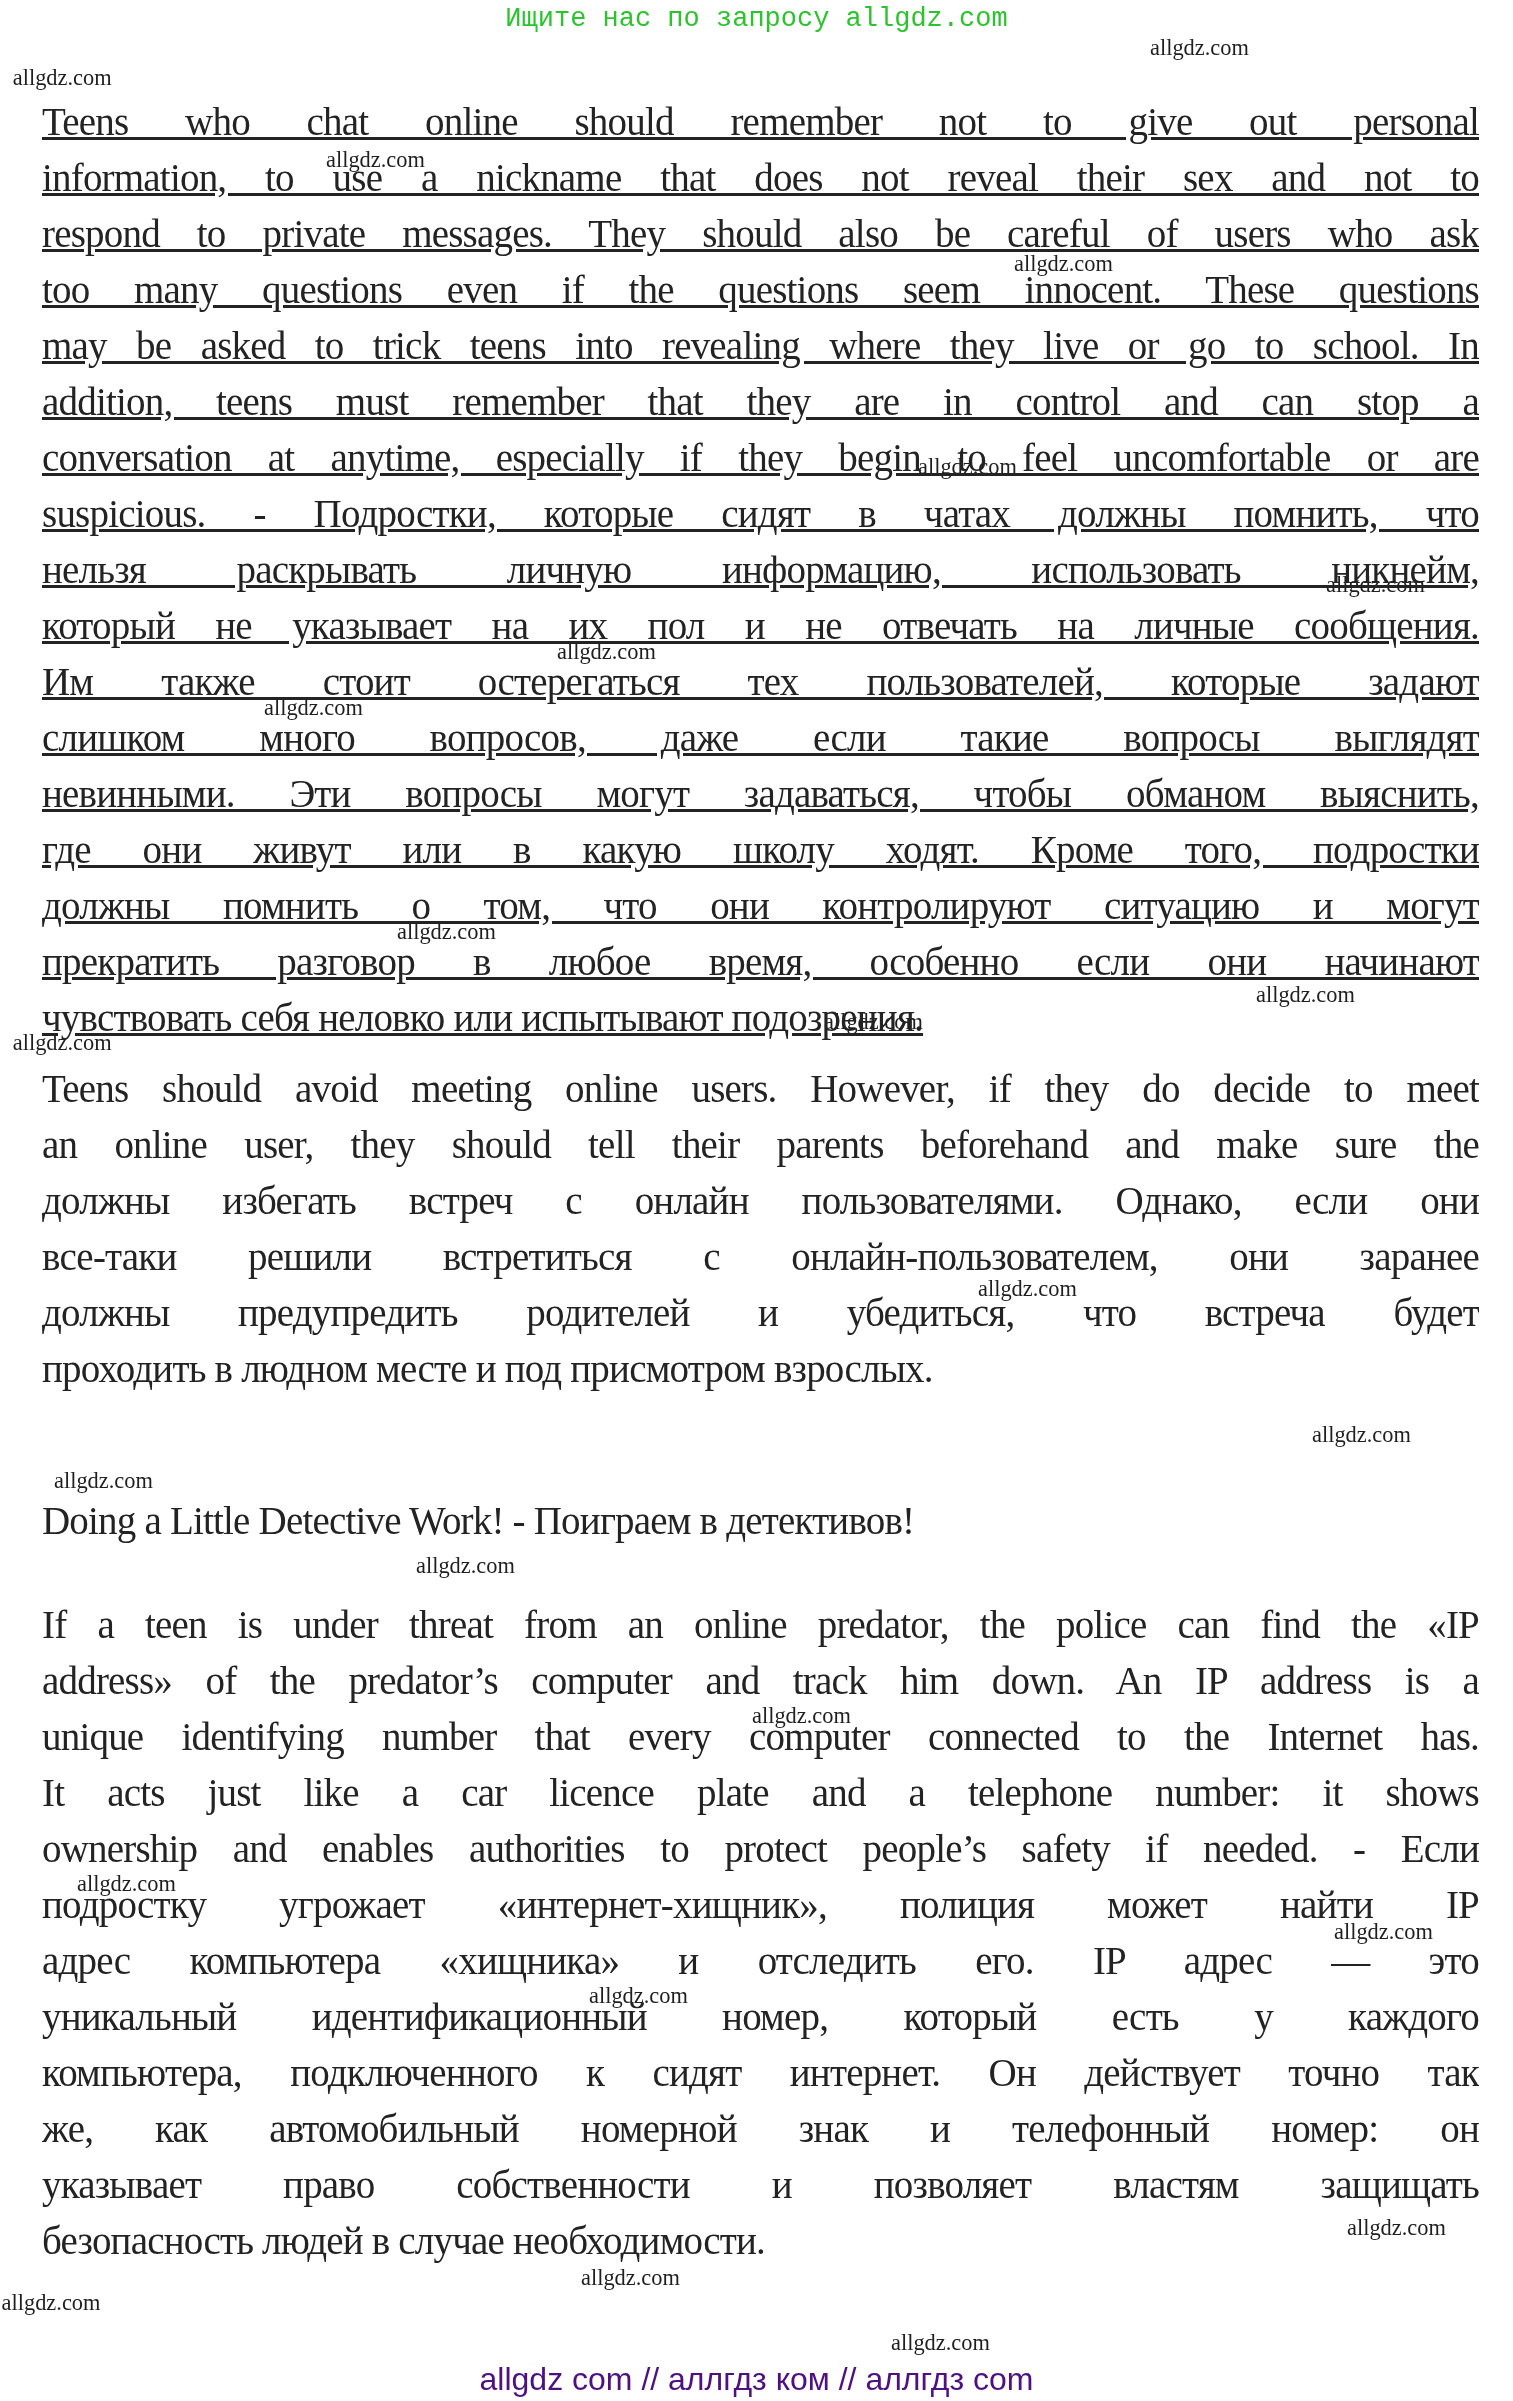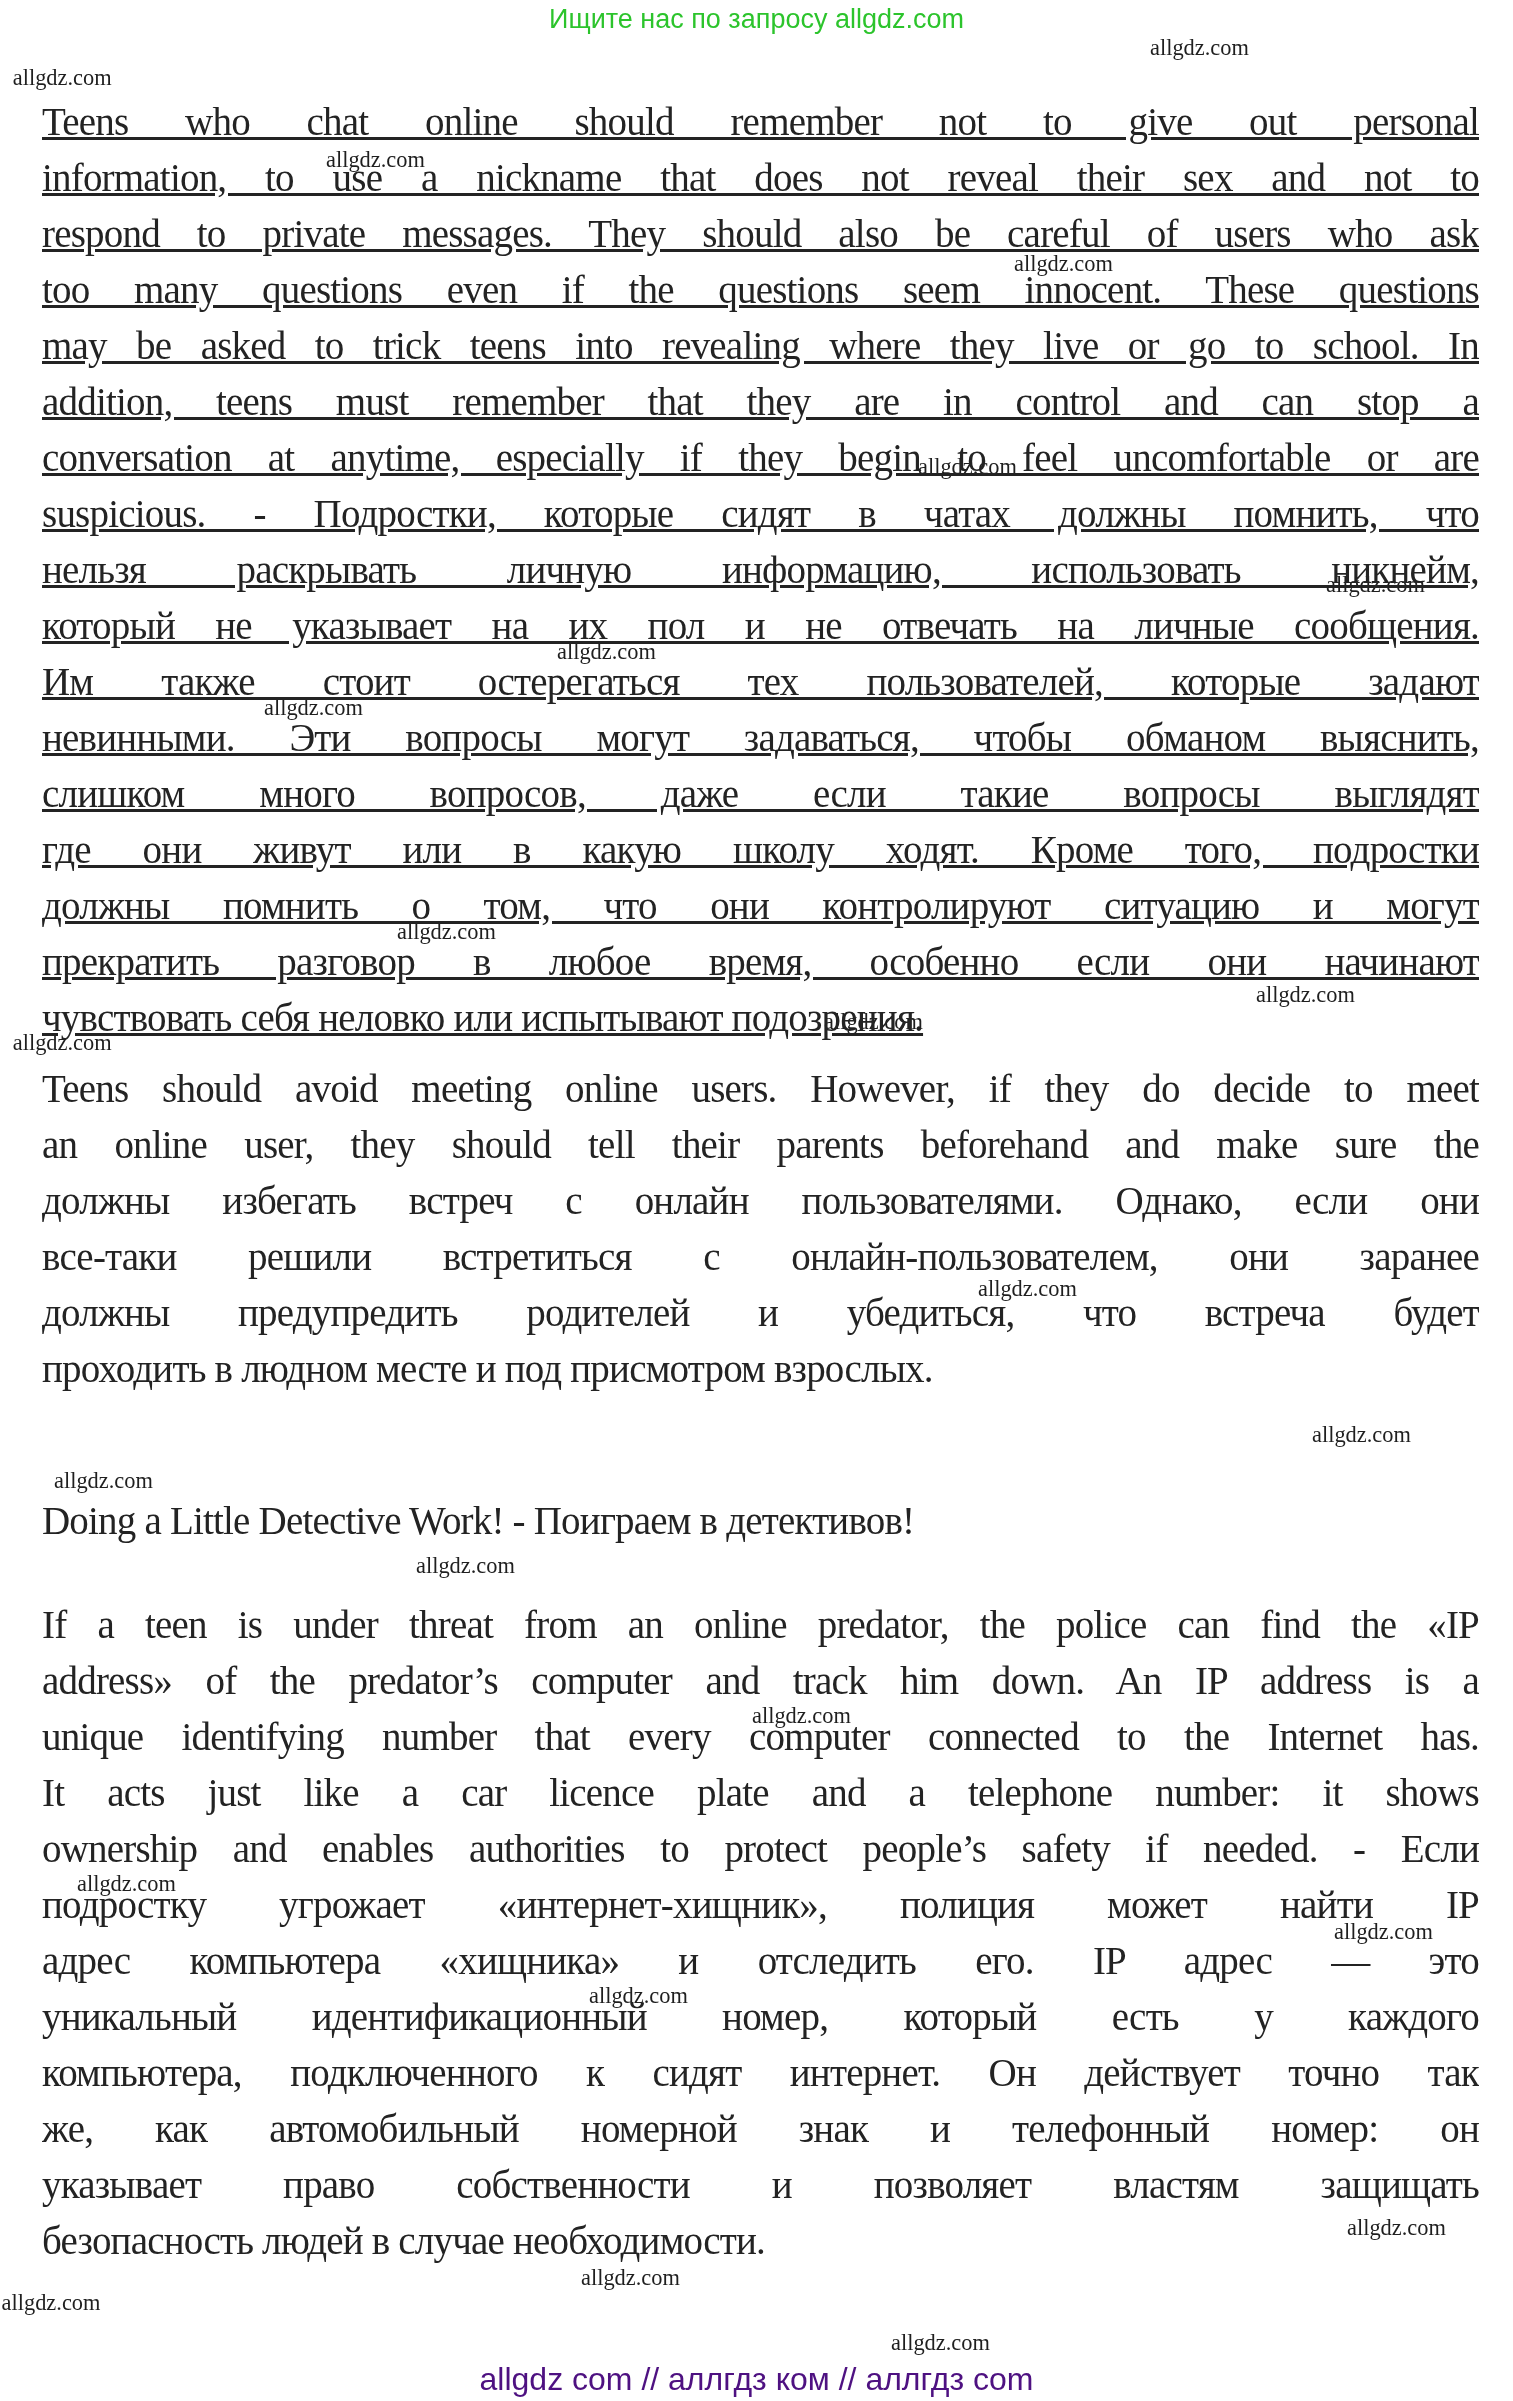--- a/index.html
+++ b/index.html
@@ -10,21 +10,21 @@
     background: #ffffff;
     overflow: hidden;
     font-family: "Liberation Serif", serif;
   }
   .promo {
     position: absolute;
     top: 1.6px;
     left: 0;
     width: 100%;
     text-align: center;
-    font-family: Liberation Sans, sans-serif;
+    font-family: Liberation Mono, monospace;
     font-size: 27px;
     line-height: 34px;
     color: var(--green, #2cc42c);
   }
   .para {
     position: absolute;
     left: 42px;
     width: 1437px;
     font-size: 39px;
     line-height: 56px;
@@ -113,22 +113,22 @@
       <div class="line">information, to use a nickname that does not reveal their sex and not to</div>
       <div class="line">respond to private messages. They should also be careful of users who ask</div>
       <div class="line">too many questions even if the questions seem innocent. These questions</div>
       <div class="line">may be asked to trick teens into revealing where they live or go to school. In</div>
       <div class="line">addition, teens must remember that they are in control and can stop a</div>
       <div class="line">conversation at anytime, especially if they begin to feel uncomfortable or are</div>
       <div class="line">suspicious. - Подростки, которые сидят в чатах должны помнить, что</div>
       <div class="line">нельзя раскрывать личную информацию, использовать никнейм,</div>
       <div class="line">который не указывает на их пол и не отвечать на личные сообщения.</div>
       <div class="line">Им также стоит остерегаться тех пользователей, которые задают</div>
+      <div class="line">слишком много вопросов, даже если такие вопросы выглядят</div>
       <div class="line">невинными. Эти вопросы могут задаваться, чтобы обманом выяснить,</div>
-      <div class="line">слишком много вопросов, даже если такие вопросы выглядят</div>
       <div class="line">где они живут или в какую школу ходят. Кроме того, подростки</div>
       <div class="line">должны помнить о том, что они контролируют ситуацию и могут</div>
       <div class="line">прекратить разговор в любое время, особенно если они начинают</div>
       <div class="line last">чувствовать себя неловко или испытывают подозрения.</div>
     </div>
 
   <div class="para p2">
       <div class="line">Teens should avoid meeting online users. However, if they do decide to meet</div>
       <div class="line">an online user, they should tell their parents beforehand and make sure the</div>
       <div class="line">должны избегать встреч с онлайн пользователями. Однако, если они</div>

